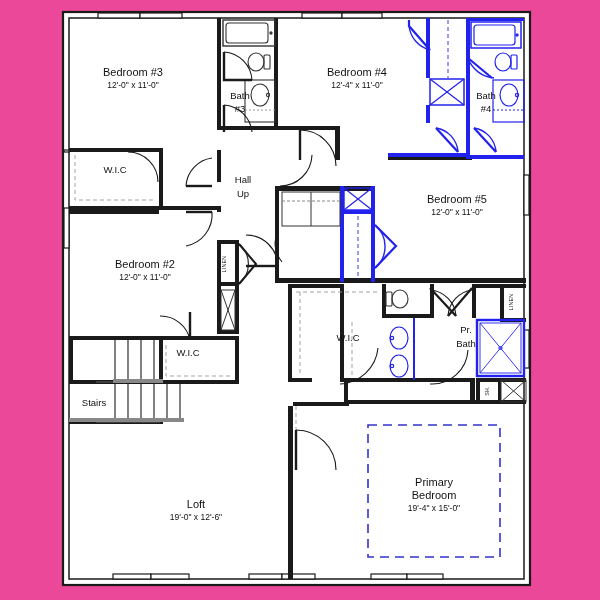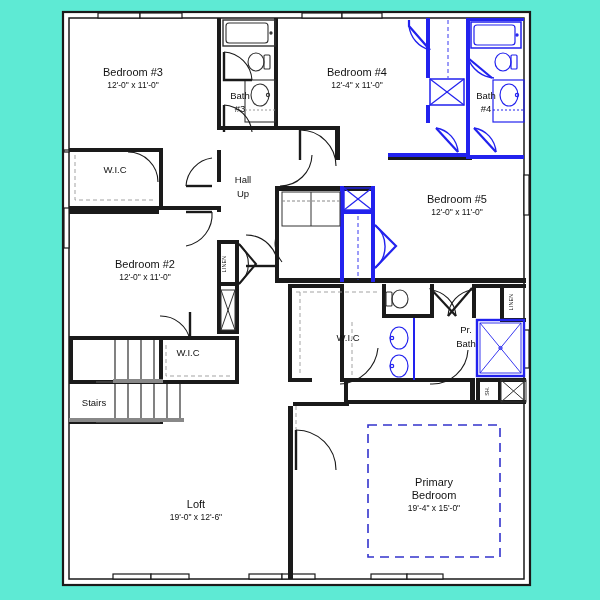--- a/index.html
+++ b/index.html
@@ -1,19 +1,19 @@
 <!DOCTYPE html>
 <html><head>
 <meta charset="utf-8">
 <title>Floor Plan</title>
 <style>
   html,body{margin:0;padding:0;background:#ffffff;}
   body{width:600px;height:600px;overflow:hidden;
        font-family:"Liberation Sans","DejaVu Sans",sans-serif;}
-  #plan{position:relative;width:600px;height:600px;background:#5eead4;}
+  #plan{position:relative;width:600px;height:600px;background:#ec4899;}
   svg{display:block;}
   .lbl{font-family:"Liberation Sans","DejaVu Sans",sans-serif;
        fill:#111;text-anchor:middle;dominant-baseline:middle;}
   .lbl-name{font-size:11px;}
   .lbl-dim{font-size:8.5px;}
   .lbl-small{font-size:9.5px;}
   .lbl-tiny{font-size:5.2px;letter-spacing:0.3px;}
 </style>
 </head>
 <body>

